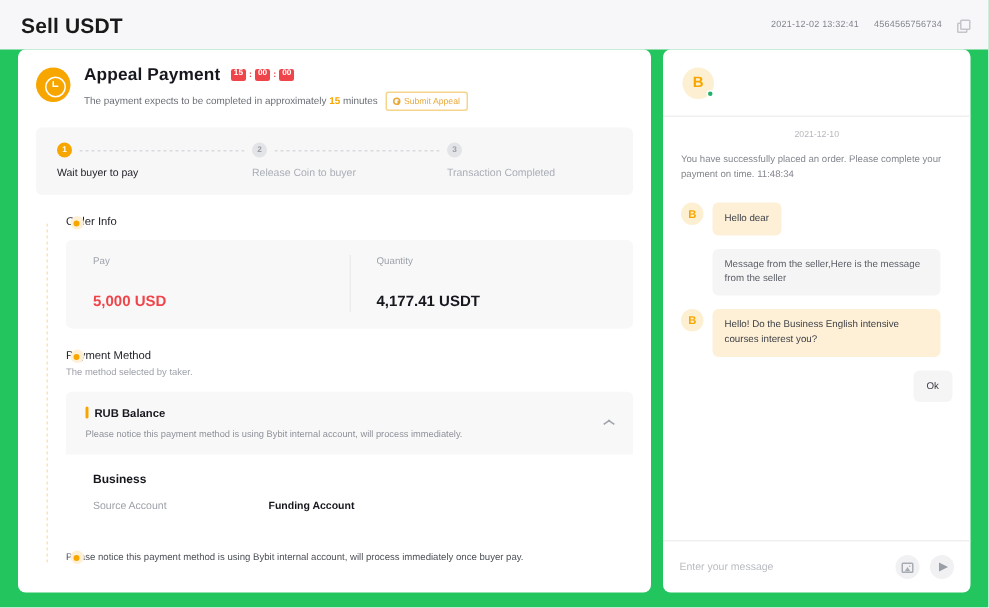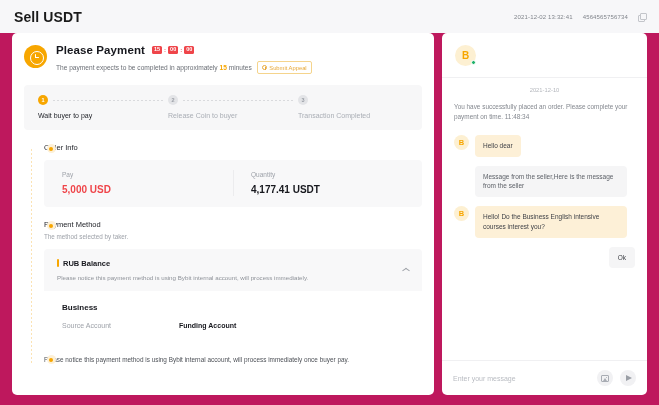--- a/index.html
+++ b/index.html
@@ -2,21 +2,21 @@
 <html><head>
 <meta charset="utf-8">
 <style>
   * { box-sizing: border-box; margin: 0; padding: 0; }
   html, body {
     width: 659px; height: 405px;
     background: #f2f3f5;
     font-family: "Liberation Sans", sans-serif;
     overflow: hidden;
   }
-  .page { position: relative; width: 659px; height: 405px; background: #be185d; }
+  .page { position: relative; width: 659px; height: 405px; background: #22c55e; }
 
   
   .topbar {
     height: 33px; background: #f7f7f9;
     display: flex; align-items: center; padding: 0 14px;
   }
   .page-title { font-size: 14px; font-weight: bold; color: #1a1a1a; letter-spacing: .1px; }
   .topbar-right { margin-left: auto; display: flex; align-items: center; gap: 10px; }
   .ts, .oid { font-size: 6px; color: #81858c; letter-spacing: .15px; }
   .copy-ic { width: 7px; height: 7px; position: relative; display: inline-block; opacity: .55; }
@@ -111,21 +111,21 @@
   .sec-title { font-size:7.5px; color:#1d1f25; }
   .sec-sub { font-size:6.3px; color:#9ea2a9; margin-top:4px; }
 
   
   .oi-box { margin-top:8px; background:#f8f8f9; border-radius:4px; display:flex;
     padding:11px 0 12px 0; }
   .oi-cell { flex:1; padding-left:18px; position:relative; }
   .oi-cell + .oi-cell:before { content:""; position:absolute; left:0; top:-1px; bottom:-1px;
     width:1px; background:#ececee; }
   .oi-k { font-size:6.5px; color:#9ea2a9; }
-  .oi-v { font-size:10px; font-weight:bold; color:#17181e; margin-top:6px; }
+  .oi-v { font-size:10px; font-weight:bold; color:#17181e; margin-top:18px; }
   .oi-v.red { color:#ef454a; }
 
   
   .pm-box { margin-top:9px; border-radius:4px; overflow:hidden; background:#fff; }
   .pm-head { background:#f8f8f9; padding:10px 12px 10px 13px; position:relative; }
   .pm-name { font-size:7.5px; font-weight:bold; color:#17181e; padding-left:6px; position:relative; }
   .pm-name:before { content:""; position:absolute; left:0; top:0px; width:1.8px; height:8px;
     background:#f7a600; border-radius:1px; }
   .pm-note { font-size:6.2px; color:#8e9299; margin-top:6px; }
   .chev { position:absolute; right:13px; top:17px; width:7px; height:7px; }
@@ -199,21 +199,21 @@
   <div class="cols">
 
     <div class="left-card">
 
       <div class="pend-row">
         <div class="clock-badge">
             <span class="clock-hand"></span>
           </div>
         <div class="pend-main">
           <div class="pend-title-line">
-            <span class="pend-title">Please Payment</span>
+            <span class="pend-title">Appeal Payment</span>
             <span class="timer">
               <span class="tdig">15</span>
               <span class="tsep">:</span>
               <span class="tdig">00</span>
               <span class="tsep">:</span>
               <span class="tdig">00</span>
             </span>
           </div>
           <div class="pend-sub-line">
             <span class="pend-sub">

